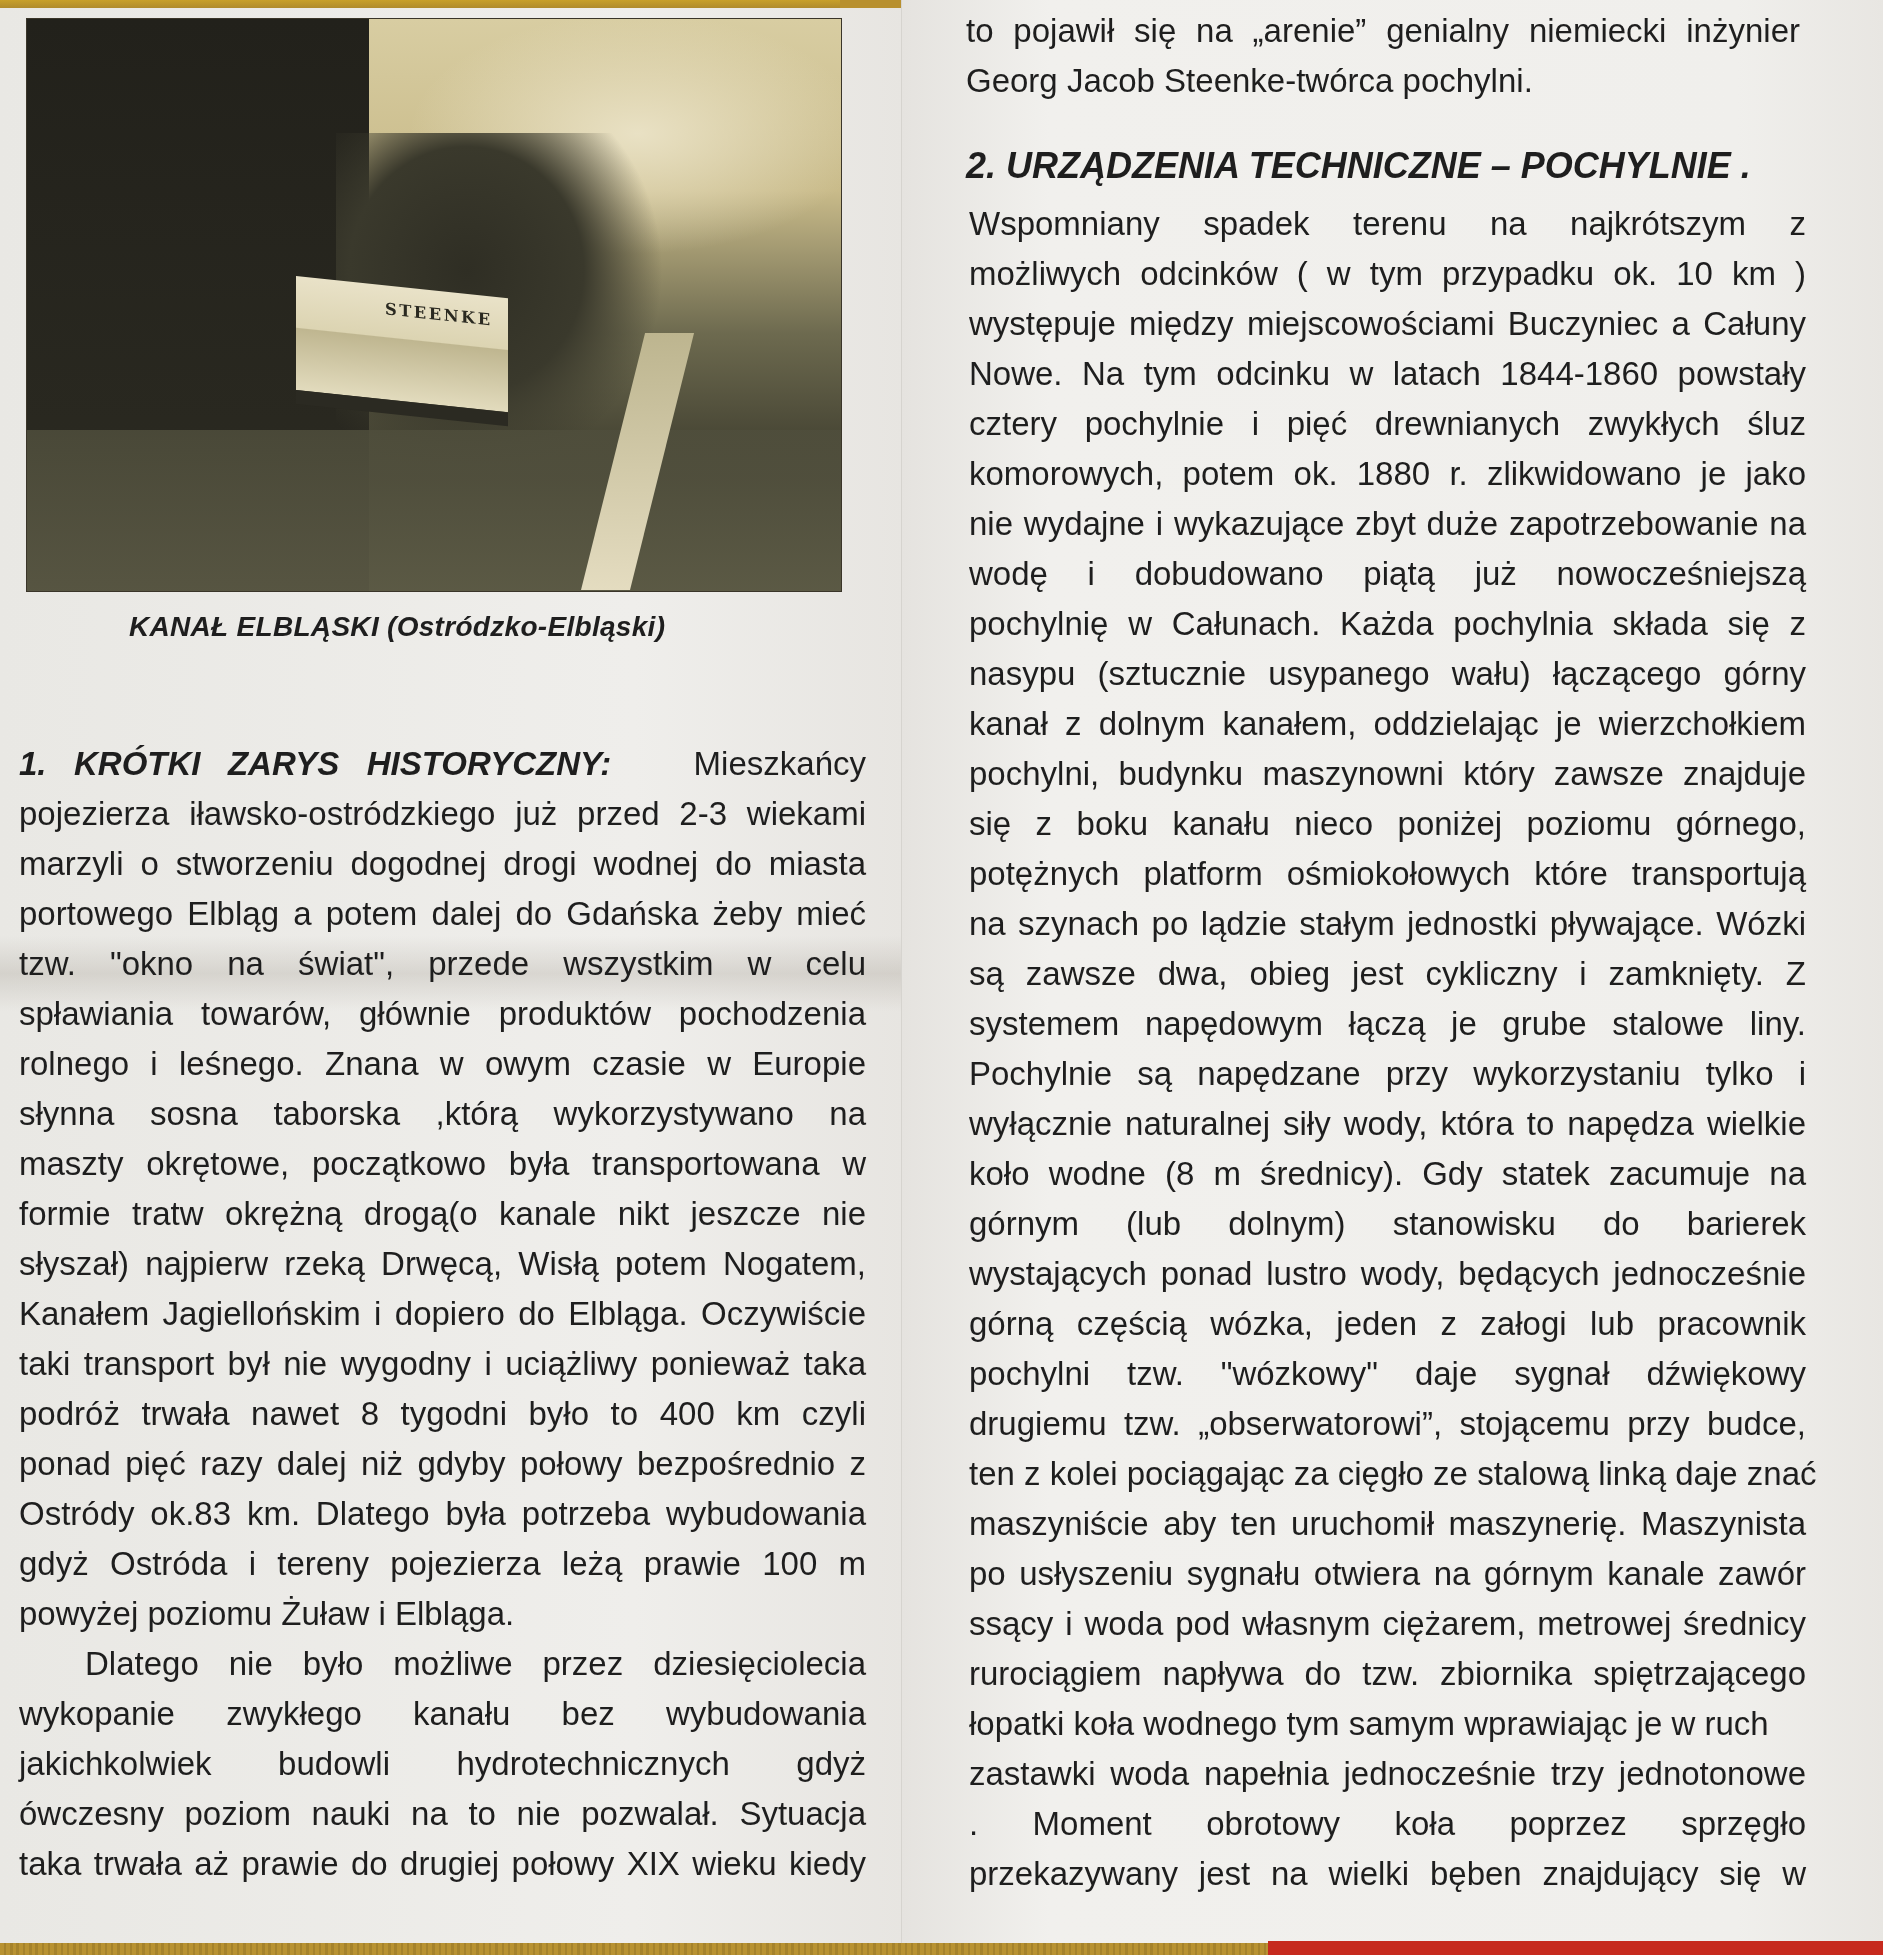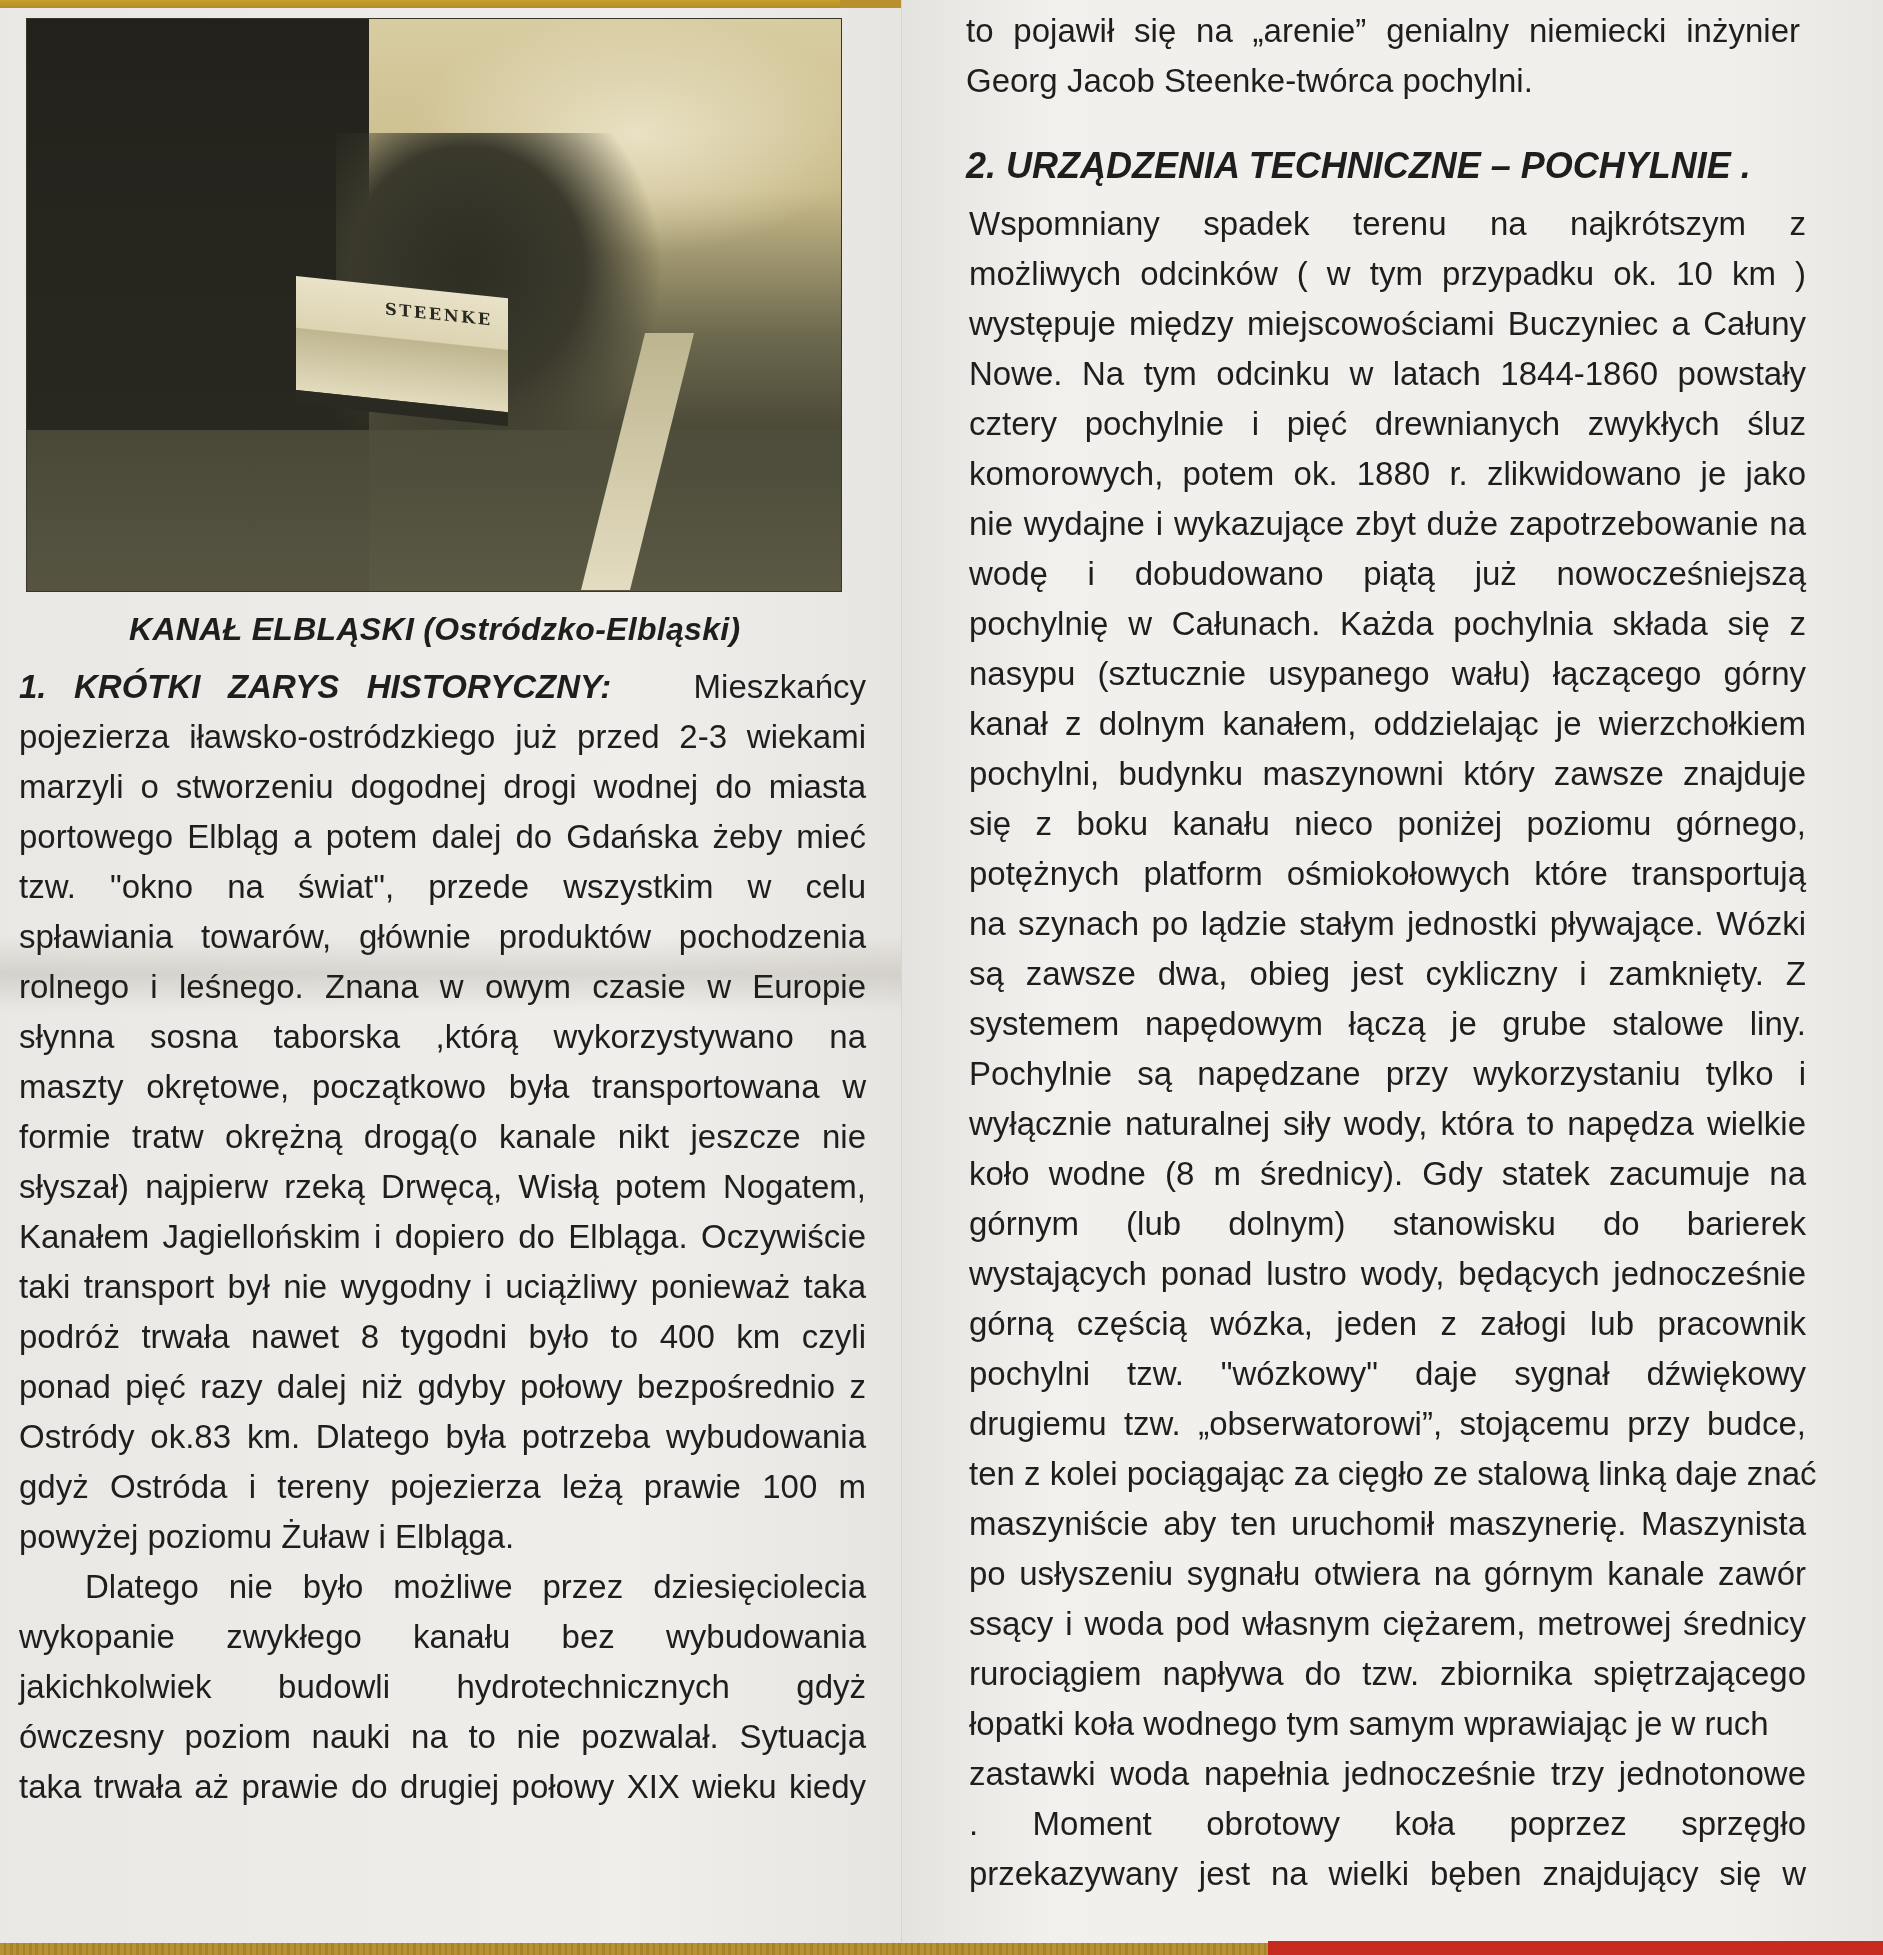--- a/index.html
+++ b/index.html
@@ -69,30 +69,30 @@
       position: absolute; left: 72%; top: 55%; width: 6%; height: 45%;
       background: linear-gradient(180deg, #bdb58f, #e4dcc0);
       transform: skewX(-14deg);
     }
     .photo .ground {
       position: absolute; left: 0; bottom: 0; width: 100%; height: 28%;
       background: linear-gradient(180deg, #4f4e3c 0%, #5e5c47 100%);
       opacity: 0.85;
     }
     .caption {
-      position: absolute; left: 129px; top: 611px; font-size: 32px; font-weight: bold;
+      position: absolute; left: 129px; top: 611px; font-size: 28px; font-weight: bold;
       font-style: italic; letter-spacing: 0.3px;
     }
     .col-text {
       position: absolute; font-size: 33px; line-height: 50px;
     }
     .col-text .line { white-space: nowrap; display: block; text-align: justify; text-align-last: justify; }
     .col-text .line.last { text-align-last: left; }
     .col-text .line.indent { padding-left: 66px; }
-    .left-text { left: 19px; top: 662px; width: 847px; }
+    .left-text { left: 19px; top: 739px; width: 847px; }
     .right-text-top { left: 966px; top: 6.3px; width: 834px; }
     .right-heading {
       position: absolute; left: 966px; top: 145px; font-size: 36px; font-weight: bold; font-style: italic;
     }
     .right-text { left: 969px; top: 199px; width: 837px; }
     .heading-inline { font-weight: bold; font-style: italic; }
     .bold-inline { font-weight: normal; }
   </style>
 </head>
 <body>

